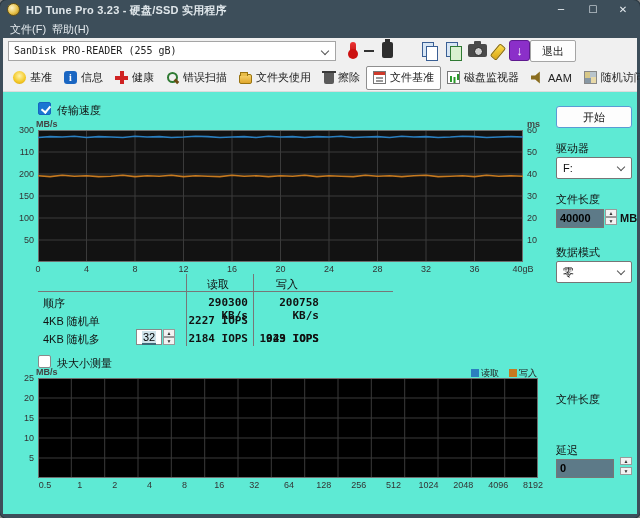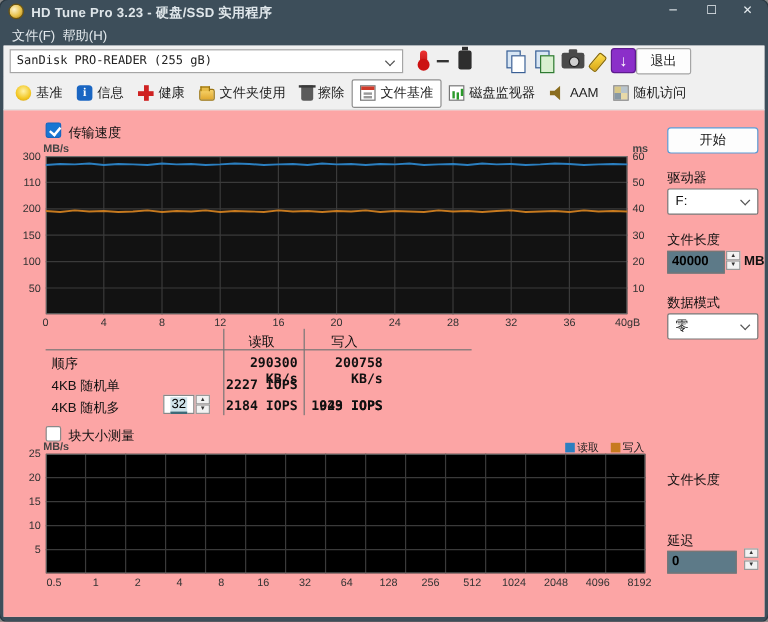--- a/index.html
+++ b/index.html
@@ -62,21 +62,21 @@
   .ic-file-benchmark { background:#fff; border:1px solid #777; }
   .ic-file-benchmark::before { content:""; position:absolute; left:0; top:0; width:11px; height:3px; background:#cf3a2a; }
   .ic-file-benchmark::after { content:""; position:absolute; left:2px; top:5px; width:7px; height:1.5px; background:#999; box-shadow:0 3px 0 #999; }
   .ic-disk-monitor { background:#fff; border:1px solid #777; }
   .ic-disk-monitor::before { content:""; position:absolute; left:1.5px; bottom:1px; width:2.5px; height:6px; background:#2a9a2a; box-shadow:3.5px 1px 0 #2a9a2a, 7px -2px 0 #2a9a2a; }
   .ic-aam { background:#8a6d1f; clip-path:polygon(0 35%, 32% 35%, 68% 4%, 68% 96%, 32% 65%, 0 65%); }
   .ic-aam::after { content:""; position:absolute; right:0; top:3px; width:4px; height:7px; border-right:2px solid #8a6d1f; border-radius:50%; }
   .ic-random-access { background:conic-gradient(#b8c4cc 25%, #e8d9a8 25% 50%, #8898a4 50% 75%, #d8c888 75%); border:1px solid #888; }
 
   
-  #main { position:absolute; left:0; top:54px; right:0; bottom:0; background:#fca5a5; }
+  #main { position:absolute; left:0; top:54px; right:0; bottom:0; background:#5eead4; }
 
   .checkbox { position:absolute; width:13px; height:13px; border:1px solid #8a8a8a; background:#fff; border-radius:2px; }
   .checkbox.checked { background:#1976d2; border-color:#1565c0; }
   .checkbox.checked::after { content:""; position:absolute; left:3.5px; top:1px; width:4px; height:7px; border-right:2px solid #fff; border-bottom:2px solid #fff; transform:rotate(40deg); }
   .cb-label { position:absolute; font-size:11px; color:#111; }
 
   .axis-unit { position:absolute; font-size:9px; color:#444; font-weight:bold; }
   .tick { position:absolute; font-size:9px; color:#333; transform:translateX(-50%); white-space:nowrap; }
   .ytick { position:absolute; font-size:9px; color:#333; width:26px; text-align:right; }
   .y2tick { position:absolute; font-size:9px; color:#333; text-align:left; }
@@ -151,20 +151,24 @@
           <span class="ic ic-benchmark"></span>
           <span>基准</span>
         </div>
         <div class="tab">
           <span class="ic ic-info">i</span>
           <span>信息</span>
         </div>
         <div class="tab">
           <span class="ic ic-health"></span>
           <span>健康</span>
+        </div>
+        <div class="tab">
+          <span class="ic ic-error-scan"></span>
+          <span>错误扫描</span>
         </div>
         <div class="tab">
           <span class="ic ic-folder-usage"></span>
           <span>文件夹使用</span>
         </div>
         <div class="tab">
           <span class="ic ic-erase"></span>
           <span>擦除</span>
         </div>
         <div class="tab selected">

